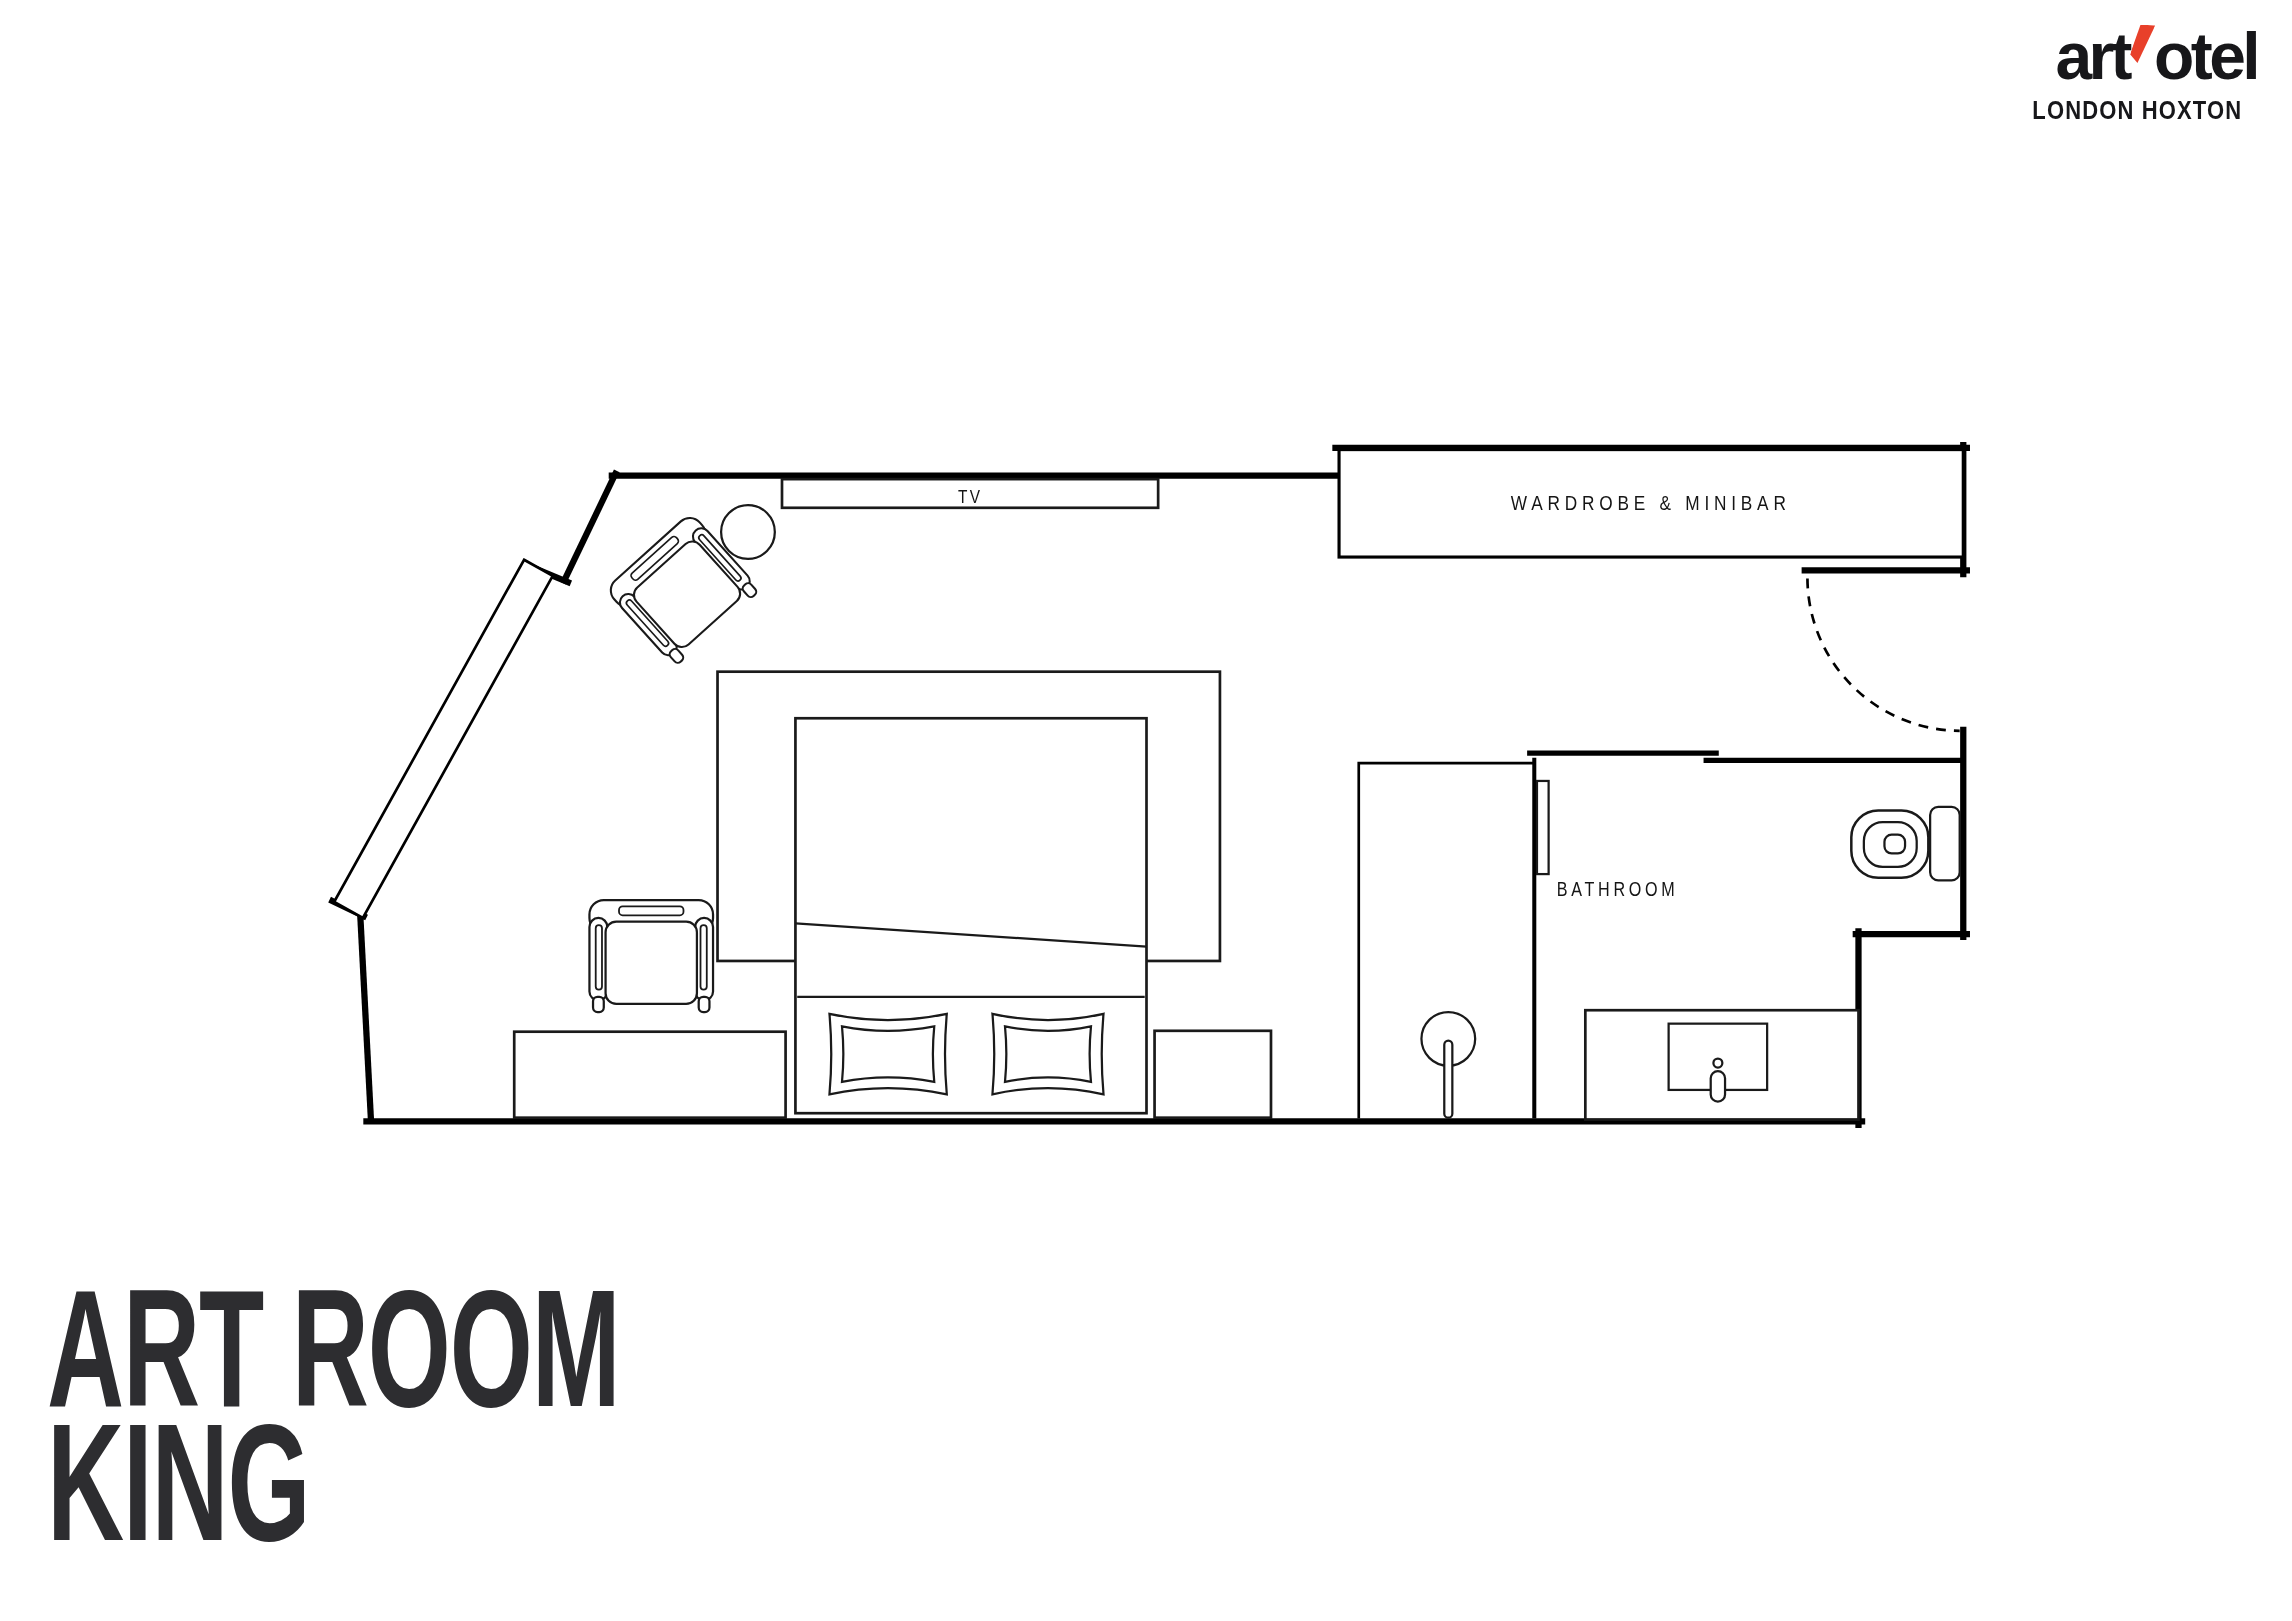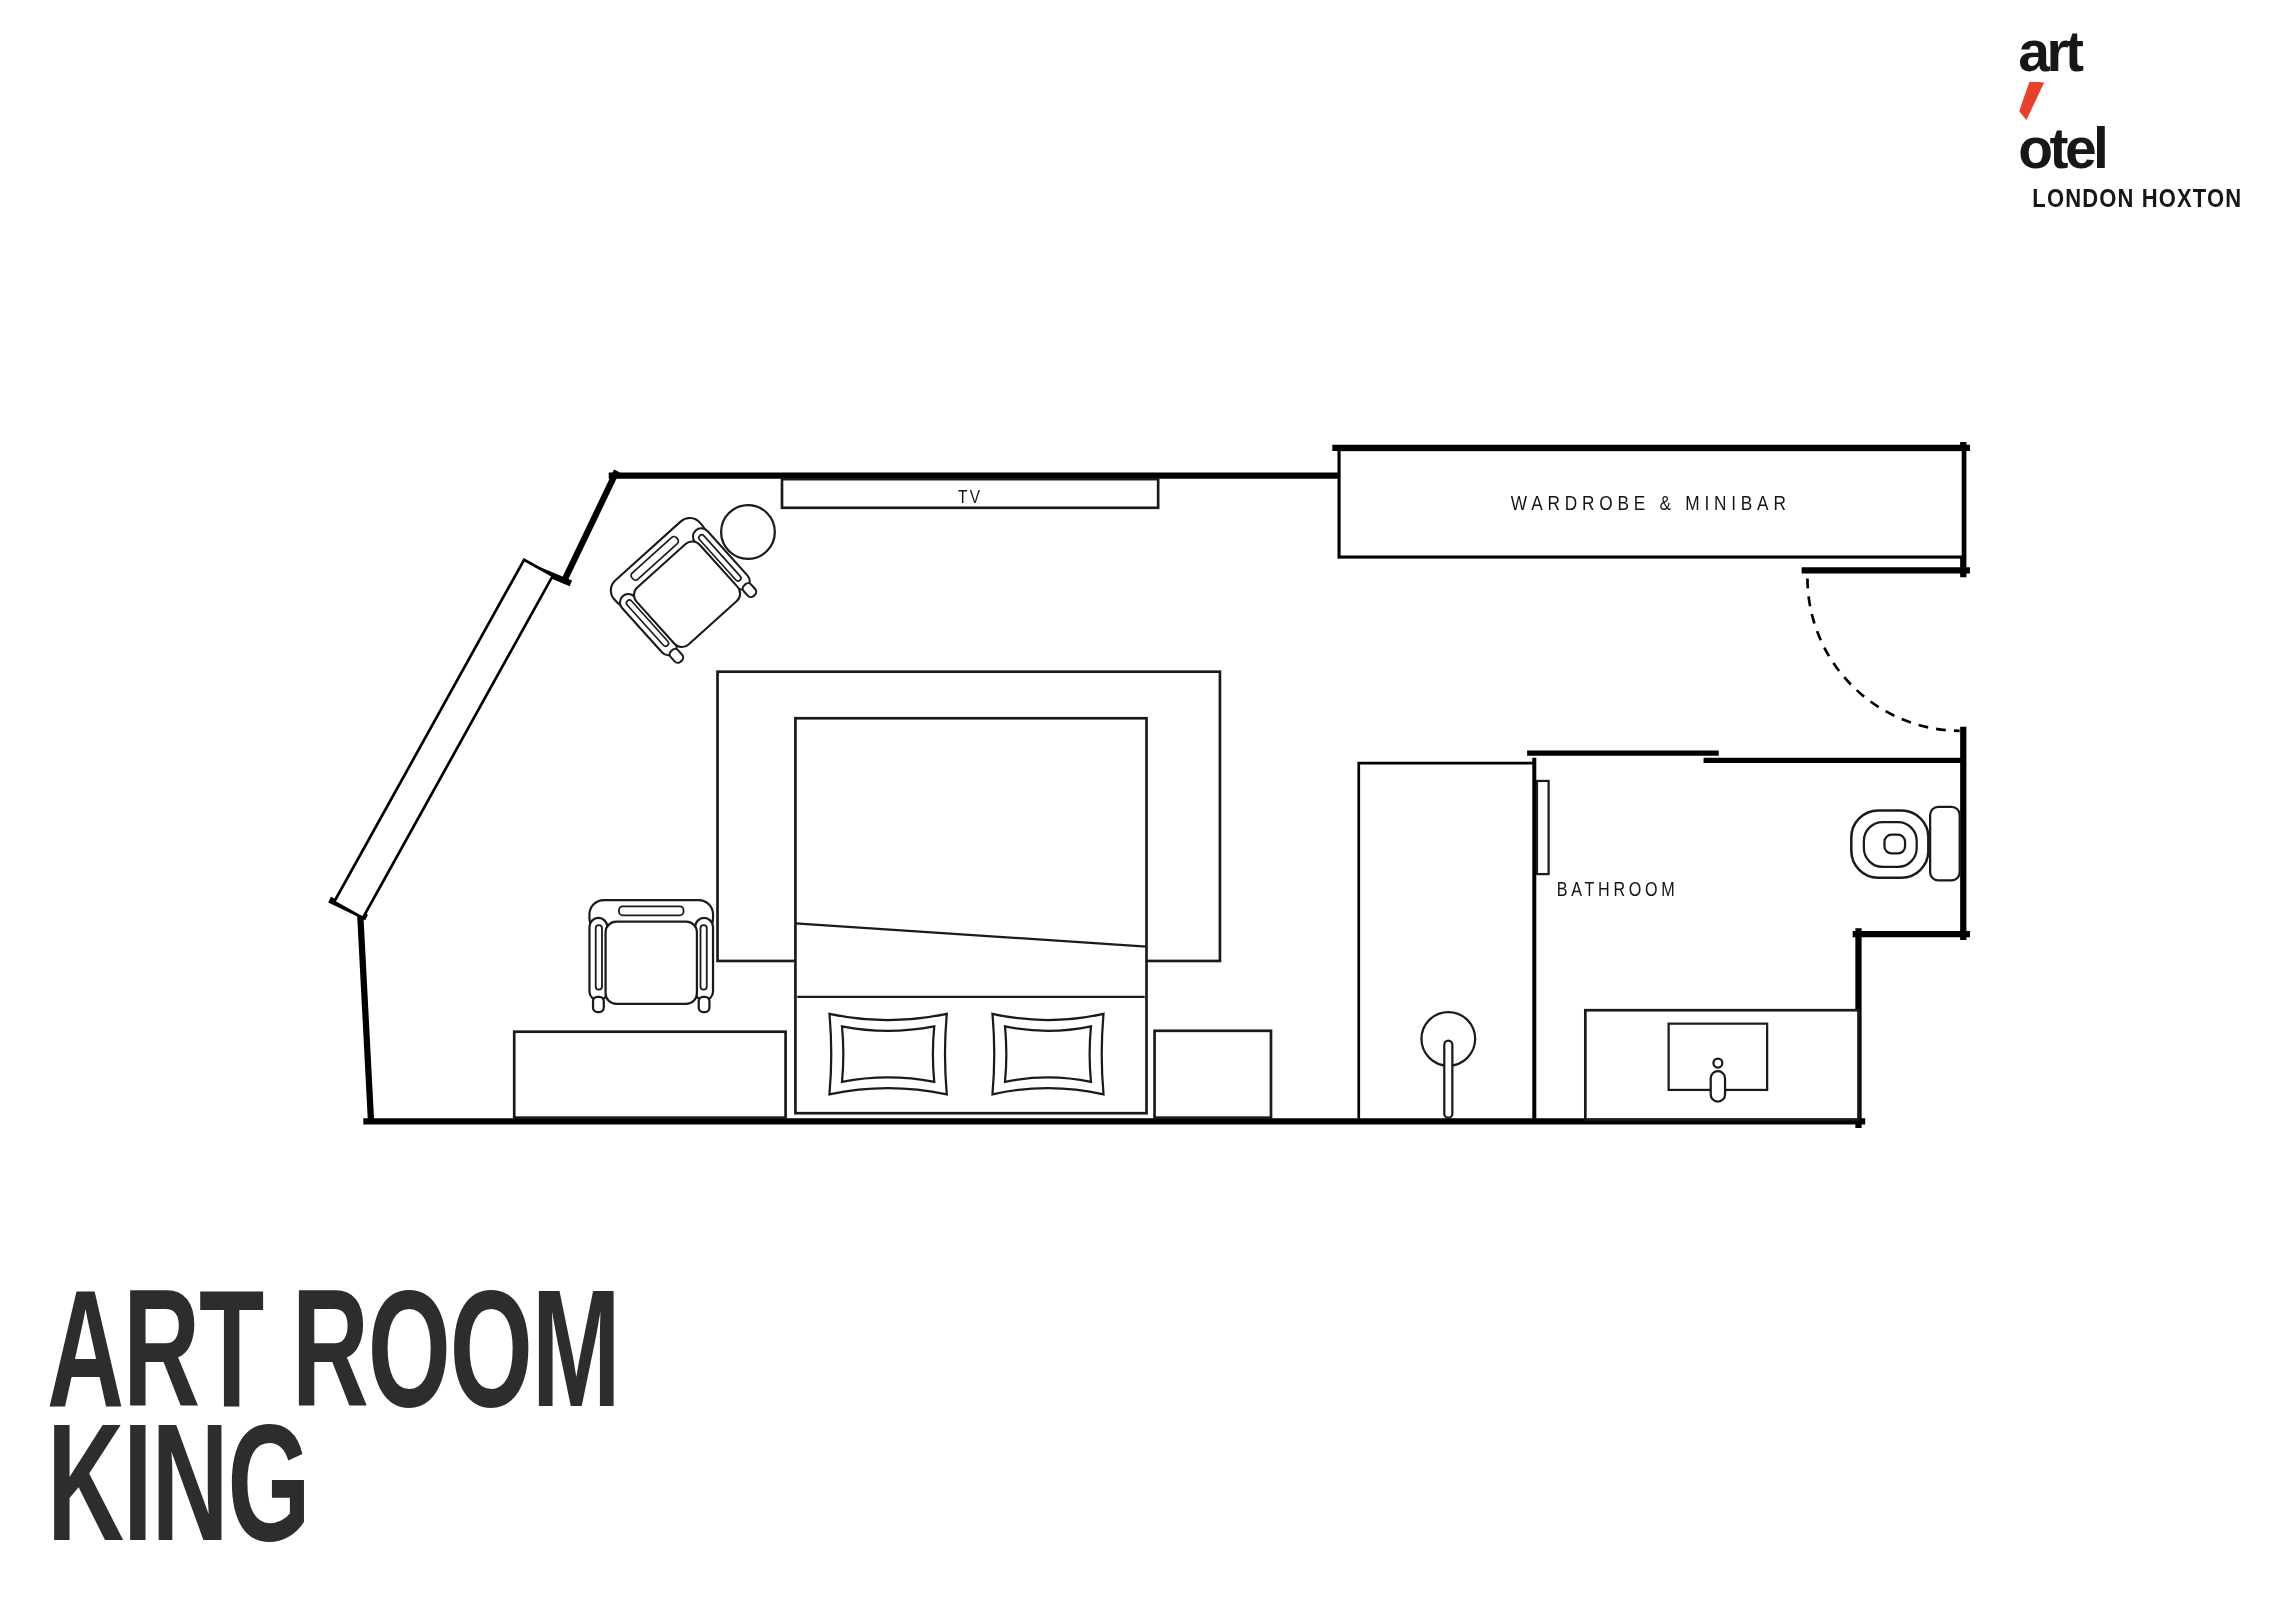--- a/index.html
+++ b/index.html
@@ -5,22 +5,22 @@
   html,body{margin:0;padding:0;background:#ffffff;}
   body{width:2293px;height:1621px;position:relative;overflow:hidden;
        font-family:"Liberation Sans",sans-serif;}
   .stage{position:absolute;inset:0;}
   svg.plan{position:absolute;left:0;top:0;}
   .plan-label{font-family:"Liberation Sans","DejaVu Sans",sans-serif;
               fill:#151515;font-weight:400;}
   
   .logo{position:absolute;top:23px;right:36px;text-align:center;}
   .logo-word{display:flex;align-items:flex-start;justify-content:flex-end;
-             font-weight:bold;font-size:57px;line-height:1;color:#17171a;
-             letter-spacing:-3.6px;flex-direction:column;}
+             font-weight:bold;font-size:66px;line-height:1;color:#17171a;
+             letter-spacing:-3.6px;}
   .logo-apostrophe{width:17px;height:38px;margin:1.8px 4.5px 0 3.6px;
                    transform:skewX(-14deg) rotate(2deg);
                    clip-path:polygon(12% 0%,100% 0%,58% 100%,0% 78%);}
   .logo-subtitle{font-weight:bold;font-size:25px;letter-spacing:1.3px;
                  color:#17171a;margin-top:7.2px;
                  transform:scaleX(0.88);transform-origin:center top;}
   
   .room-title{position:absolute;left:47px;top:1282px;font-weight:bold;
               font-size:167px;line-height:0.80;letter-spacing:-1.8px;
               transform:scaleX(0.64);transform-origin:left top;

